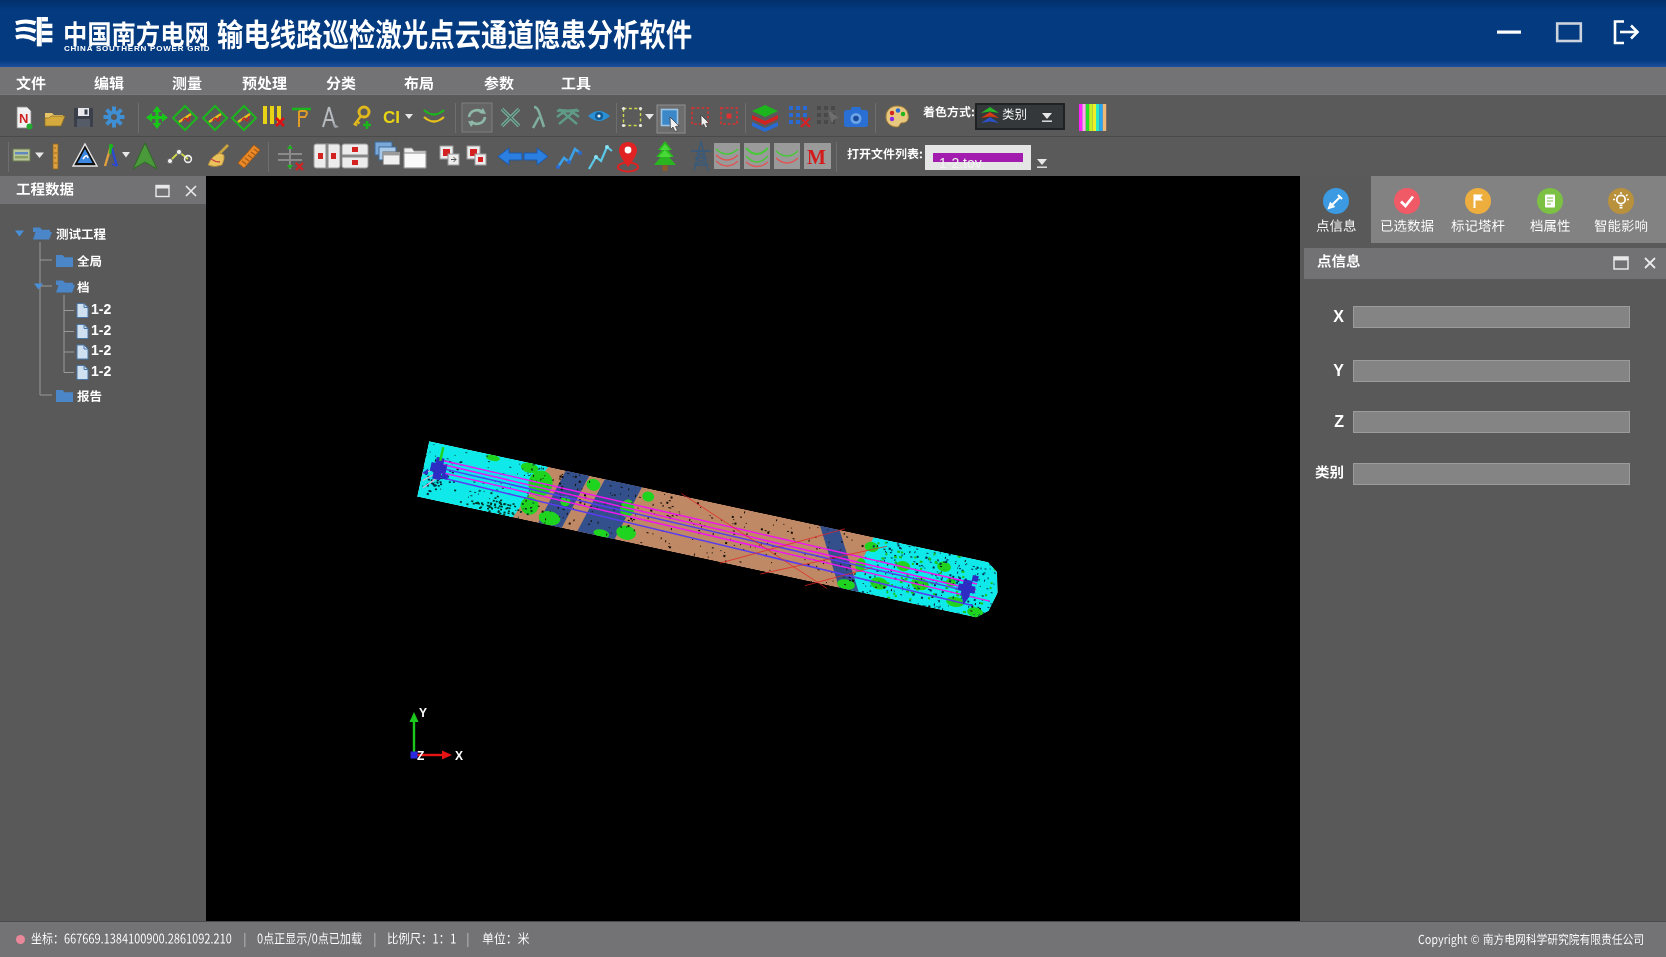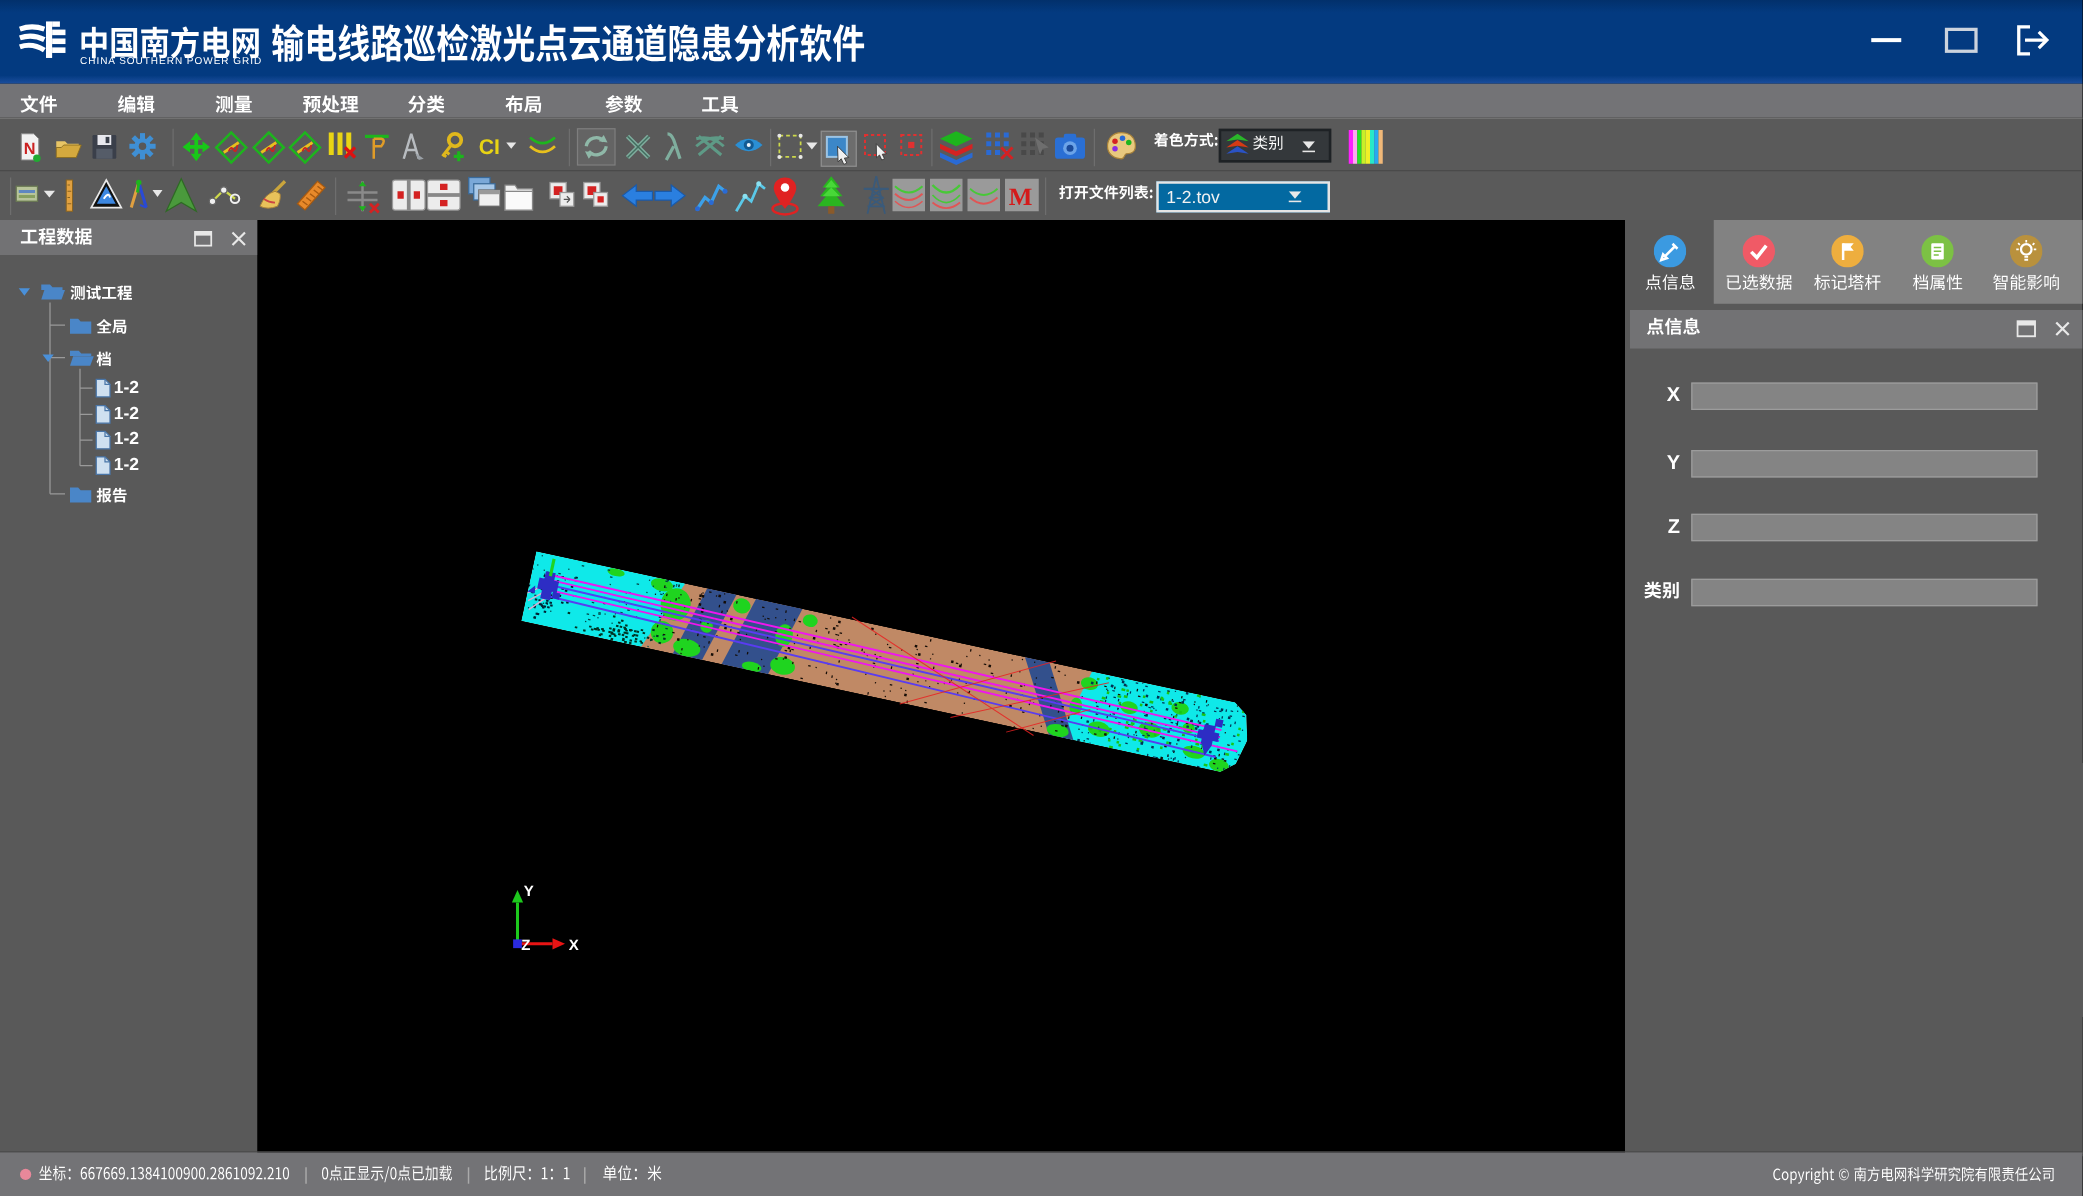--- a/index.html
+++ b/index.html
@@ -18,21 +18,21 @@
 <rect x="24.5" y="0" width="5.5" height="33" fill="#fff"></rect>
 <rect x="30" y="7.5" width="12" height="5" fill="#fff"></rect>
 <rect x="30" y="15.5" width="12" height="5" fill="#fff"></rect>
 <rect x="30" y="23.5" width="12" height="5" fill="#fff"></rect>
 <rect x="30" y="0" width="7" height="5" fill="#fff"></rect>
 </g>
     </svg>
 <svg class="t" style="left:63px;top:21px" width="147" height="37" viewBox="0 0 147 37">
       <path transform="translate(0,23.2) scale(0.9,1)" fill="#fff" d="M11.7 -22.9V-18.3H2.4V-4.6H5.6V-6H11.7V2.4H15.1V-6H21.3V-4.7H24.7V-18.3H15.1V-22.9ZM5.6 -9.2V-15.1H11.7V-9.2ZM21.3 -9.2H15.1V-15.1H21.3Z M33.4 -6.1V-3.5H47.5V-6.1H45.6L47 -6.9C46.5 -7.6 45.7 -8.6 45 -9.3H46.4V-12.1H41.9V-14.6H47V-17.4H33.7V-14.6H38.9V-12.1H34.4V-9.3H38.9V-6.1ZM42.7 -8.5C43.3 -7.8 44.1 -6.9 44.5 -6.1H41.9V-9.3H44.4ZM29.1 -21.9V2.4H32.3V1.1H48.4V2.4H51.9V-21.9ZM32.3 -1.9V-18.9H48.4V-1.9Z M65.8 -22.8V-20.7H55.5V-17.7H65.8V-15.7H56.5V2.3H59.8V-12.7H65L62.5 -12C63 -11.1 63.6 -9.9 63.8 -9.1H61.5V-6.6H65.9V-4.8H60.9V-2.2H65.9V1.6H68.9V-2.2H74.1V-4.8H68.9V-6.6H73.5V-9.1H71.2C71.7 -9.9 72.3 -10.9 72.8 -11.9L70.1 -12.7C69.7 -11.6 69 -10.1 68.4 -9.2L68.6 -9.1H64.5L66.6 -9.8C66.3 -10.6 65.7 -11.8 65.1 -12.7H75.2V-0.9C75.2 -0.5 75 -0.4 74.5 -0.4C74.1 -0.3 72.4 -0.3 71.1 -0.4C71.5 0.4 72 1.5 72.1 2.3C74.3 2.3 75.9 2.3 77 1.9C78.1 1.4 78.5 0.7 78.5 -0.9V-15.7H69.3V-17.7H79.5V-20.7H69.3V-22.8Z M92.2 -22.1C92.8 -21 93.4 -19.7 93.9 -18.6H82.4V-15.4H89.3C89 -9.7 88.5 -3.6 81.9 -0.1C82.8 0.5 83.8 1.7 84.3 2.5C89.2 -0.3 91.2 -4.5 92.1 -9H100.7C100.3 -4.2 99.8 -1.9 99.1 -1.2C98.7 -0.9 98.4 -0.9 97.8 -0.9C97 -0.9 95.1 -0.9 93.2 -1.1C93.8 -0.2 94.3 1.2 94.4 2.1C96.2 2.2 98 2.2 99 2.1C100.3 2 101.1 1.7 102 0.8C103.1 -0.4 103.7 -3.4 104.1 -10.8C104.2 -11.2 104.2 -12.2 104.2 -12.2H92.6C92.7 -13.3 92.8 -14.4 92.9 -15.4H106.6V-18.6H95.5L97.4 -19.4C97 -20.5 96.1 -22.1 95.4 -23.3Z M119.6 -10.3V-7.8H114.3V-10.3ZM123.1 -10.3H128.4V-7.8H123.1ZM119.6 -13.3H114.3V-15.9H119.6ZM123.1 -13.3V-15.9H128.4V-13.3ZM111 -19V-3H114.3V-4.6H119.6V-3.2C119.6 1 120.6 2.1 124.4 2.1C125.2 2.1 128.7 2.1 129.5 2.1C132.8 2.1 133.8 0.5 134.3 -3.7C133.5 -3.9 132.5 -4.3 131.7 -4.8V-19H123.1V-22.8H119.6V-19ZM131.1 -4.6C130.8 -1.9 130.5 -1.2 129.2 -1.2C128.5 -1.2 125.5 -1.2 124.7 -1.2C123.3 -1.2 123.1 -1.4 123.1 -3.1V-4.6Z M143.6 -9.2C142.8 -6.8 141.8 -4.7 140.3 -3.1V-13.2C141.4 -12 142.5 -10.6 143.6 -9.2ZM137.1 -21.4V2.4H140.3V-2.1C141 -1.7 141.8 -1.1 142.2 -0.8C143.6 -2.3 144.7 -4.3 145.7 -6.5C146.3 -5.7 146.8 -4.9 147.2 -4.3L149.1 -6.5C148.5 -7.5 147.7 -8.6 146.7 -9.8C147.3 -12 147.8 -14.3 148.1 -16.9L145.2 -17.2C145 -15.6 144.8 -14 144.5 -12.5C143.6 -13.5 142.7 -14.5 141.9 -15.4L140.3 -13.7V-18.4H156.7V-1.5C156.7 -1 156.5 -0.8 156 -0.8C155.4 -0.8 153.4 -0.8 151.7 -0.9C152.2 -0.1 152.8 1.5 152.9 2.3C155.5 2.4 157.2 2.3 158.4 1.8C159.6 1.2 160 0.3 160 -1.5V-21.4ZM147.7 -13.5C148.8 -12.2 150 -10.8 151.1 -9.3C150.1 -6.4 148.8 -4 146.9 -2.3C147.6 -1.9 148.9 -1 149.4 -0.5C150.9 -2.1 152.1 -4.1 153 -6.4C153.7 -5.4 154.2 -4.4 154.6 -3.6L156.7 -5.6C156.1 -6.9 155.2 -8.3 154.2 -9.8C154.8 -12 155.2 -14.3 155.5 -16.9L152.6 -17.2C152.5 -15.6 152.2 -14.1 151.9 -12.7C151.2 -13.6 150.4 -14.5 149.6 -15.3Z"></path>
     </svg>
-<div class="abs" style="left:64px;top:44px;width:155px;color:#fff;font-size:8px;font-weight:normal;letter-spacing:0.78px;white-space:nowrap">CHINA SOUTHERN POWER GRID</div>
+<div class="abs" style="left:64px;top:44px;width:155px;color:#fff;font-size:8px;font-weight:bold;letter-spacing:0.78px;white-space:nowrap">CHINA SOUTHERN POWER GRID</div>
 <svg class="t" style="left:217px;top:19px" width="477" height="43" viewBox="0 0 477 43">
       <path transform="translate(0,27.5) scale(0.825,1)" fill="#fff" d="M23.1 -14.2V-2.5H26V-14.2ZM27.2 -15.4V-0.9C27.2 -0.6 27.1 -0.5 26.7 -0.4C26.3 -0.4 24.9 -0.4 23.5 -0.5C23.9 0.4 24.3 1.7 24.4 2.5C26.4 2.5 27.9 2.4 28.9 2C29.9 1.5 30.1 0.6 30.1 -0.9V-15.4ZM21 -27.4C19 -24.5 15.4 -21.9 11.8 -20.3V-23.6H7.6C7.7 -24.7 7.9 -25.7 8 -26.7L4.5 -27.1C4.5 -26 4.3 -24.8 4.2 -23.6H1.1V-20.2H3.6C3.1 -18 2.6 -16.2 2.4 -15.5C1.9 -14 1.5 -13.1 0.9 -12.9C1.3 -12 1.9 -10.5 2 -9.8C2.3 -10.1 3.4 -10.3 4.4 -10.3H6.5V-6.9C4.4 -6.5 2.5 -6.1 1 -5.9L1.8 -2.4L6.5 -3.4V2.8H9.7V-4.2L12.1 -4.7L11.8 -7.9L9.7 -7.5V-10.3H11.7V-13.8H9.7V-18.2H6.5V-13.8H4.8C5.5 -15.7 6.2 -17.9 6.8 -20.2H11.7L10.8 -19.8C11.7 -19 12.7 -17.8 13.2 -16.9L14.8 -17.7V-16.6H27.6V-17.9L29.4 -17C29.8 -18 30.8 -19.1 31.6 -20C28.6 -21.2 25.8 -22.7 23.4 -25.1L24.1 -26ZM17.7 -19.6C19 -20.5 20.3 -21.6 21.4 -22.8C22.6 -21.6 23.8 -20.5 25.1 -19.6ZM19 -12.2V-10.5H15.9V-12.2ZM12.9 -15.1V2.8H15.9V-3.5H19V-0.7C19 -0.4 18.9 -0.3 18.7 -0.3C18.4 -0.3 17.6 -0.3 16.7 -0.3C17.2 0.5 17.5 1.8 17.6 2.7C19.1 2.7 20.2 2.6 21 2.1C21.9 1.6 22 0.7 22 -0.6V-15.1ZM15.9 -7.8H19V-6.2H15.9Z M45.7 -12.2V-9.2H39.5V-12.2ZM49.9 -12.2H56.1V-9.2H49.9ZM45.7 -15.7H39.5V-18.8H45.7ZM49.9 -15.7V-18.8H56.1V-15.7ZM35.6 -22.6V-3.6H39.5V-5.4H45.7V-3.7C45.7 1.2 47 2.5 51.4 2.5C52.4 2.5 56.5 2.5 57.5 2.5C61.4 2.5 62.6 0.6 63.2 -4.4C62.2 -4.6 61 -5.1 60 -5.6V-22.6H49.9V-27H45.7V-22.6ZM59.3 -5.4C59.1 -2.2 58.7 -1.4 57.1 -1.4C56.3 -1.4 52.7 -1.4 51.8 -1.4C50.1 -1.4 49.9 -1.7 49.9 -3.7V-5.4Z M65.5 -2.3 66.3 1.4C69.4 0.3 73.3 -1.1 77 -2.4L76.4 -5.5C72.4 -4.3 68.2 -3 65.5 -2.3ZM86.6 -24.9C87.9 -24 89.7 -22.7 90.6 -21.9L92.9 -24.1C92 -24.9 90.1 -26.1 88.9 -26.9ZM66.4 -13.2C66.9 -13.5 67.6 -13.7 70.5 -14C69.4 -12.5 68.5 -11.4 68 -10.8C67 -9.7 66.2 -9 65.4 -8.8C65.8 -7.8 66.4 -6.1 66.6 -5.4C67.4 -5.9 68.7 -6.3 76.5 -7.8C76.5 -8.5 76.5 -10 76.6 -11L71.6 -10.1C73.8 -12.7 75.9 -15.7 77.6 -18.8L74.5 -20.7C74 -19.6 73.3 -18.4 72.6 -17.3L69.9 -17.1C71.7 -19.6 73.5 -22.6 74.7 -25.4L71.1 -27.1C70 -23.5 67.8 -19.6 67.1 -18.6C66.4 -17.6 65.8 -17 65.2 -16.8C65.6 -15.8 66.2 -14 66.4 -13.2ZM91.6 -11.2C90.6 -9.7 89.4 -8.3 88 -7.1C87.7 -8.3 87.4 -9.7 87.2 -11.2L94.6 -12.6L93.9 -15.9L86.7 -14.6L86.4 -17.6L93.7 -18.8L93.1 -22.1L86.2 -21.1C86.1 -23.1 86.1 -25.2 86.1 -27.3H82.3C82.3 -25.1 82.3 -22.8 82.5 -20.5L77.8 -19.8L78.4 -16.4L82.7 -17L83 -14L77.1 -12.9L77.8 -9.5L83.5 -10.5C83.8 -8.4 84.3 -6.4 84.8 -4.6C82.1 -3 79.1 -1.7 76 -0.8C76.9 0.1 77.8 1.4 78.3 2.4C81.1 1.4 83.7 0.2 86 -1.3C87.3 1.3 88.9 2.8 91 2.8C93.5 2.8 94.6 1.8 95.2 -2.1C94.3 -2.6 93.2 -3.4 92.5 -4.3C92.3 -1.7 92 -0.9 91.4 -0.9C90.6 -0.9 89.8 -1.8 89.2 -3.5C91.4 -5.3 93.3 -7.4 94.8 -9.8Z M101.8 -22.7H106V-18.6H101.8ZM96.8 -2 97.5 1.7C101.2 0.8 106 -0.4 110.5 -1.4L110.1 -4.8L106.4 -4V-8.3H109.9V-9.2C110.4 -8.6 110.8 -7.9 111.1 -7.4L111.8 -7.7V2.8H115.4V1.7H121.4V2.7H125.1V-7.8L125.2 -7.8C125.7 -8.8 126.8 -10.3 127.6 -11C125 -11.8 122.8 -13.1 120.9 -14.6C122.8 -17 124.4 -19.9 125.3 -23.2L122.9 -24.3L122.2 -24.2H117.8C118 -24.9 118.3 -25.6 118.6 -26.3L114.9 -27.2C113.9 -23.7 111.9 -20.3 109.6 -18V-26H98.5V-15.4H103V-3.3L101.4 -2.9V-13.1H98.3V-2.3ZM115.4 -1.6V-5.9H121.4V-1.6ZM120.6 -20.9C120 -19.6 119.2 -18.3 118.3 -17.1C117.4 -18.2 116.6 -19.3 116 -20.4L116.2 -20.9ZM114.5 -9.1C115.9 -9.9 117.2 -10.9 118.5 -12C119.6 -10.9 121 -9.9 122.5 -9.1ZM116 -14.6C114.2 -12.9 112.1 -11.6 109.9 -10.6V-11.6H106.4V-15.4H109.6V-17.4C110.4 -16.8 111.6 -15.8 112.2 -15.2C112.8 -15.9 113.4 -16.6 114 -17.4C114.6 -16.5 115.3 -15.6 116 -14.6Z M129.5 -25.1C131.2 -23.3 133.3 -20.8 134.1 -19.1L137.5 -21.3C136.5 -23 134.3 -25.3 132.5 -27ZM141.1 -26.6C140.4 -23.6 138.8 -19 137.2 -15.4C139.5 -11 141.3 -6.1 142 -2.8L145.9 -4.4C145 -7.2 143.1 -11.6 141.1 -15.4C142.4 -18.6 143.8 -21.8 144.9 -25.7ZM147.5 -26.6C146.6 -23.6 144.8 -19 143.2 -15.4C145.5 -11 147.6 -6.2 148.5 -2.9L152.3 -4.4C151.3 -7.3 149.2 -11.7 147 -15.4C148.5 -18.6 150 -21.7 151.2 -25.7ZM153.9 -26.6C153 -23.6 151 -19 149.2 -15.4C151.8 -11 154 -6.1 155 -2.9L158.8 -4.4C157.8 -7.3 155.5 -11.7 153.2 -15.4C154.7 -18.6 156.4 -21.7 157.7 -25.7ZM136.5 -15.6H129.1V-12H132.6V-4.4C131.3 -3.7 129.8 -2.5 128.4 -1L131.1 2.8C132.3 0.9 133.7 -1.2 134.6 -1.2C135.4 -1.2 136.5 -0.3 138 0.5C140.4 1.9 143.1 2.3 147.2 2.3C150.5 2.3 155.8 2 158 1.9C158.1 0.8 158.7 -1.2 159.2 -2.3C156 -1.8 150.8 -1.5 147.4 -1.5C143.8 -1.5 140.7 -1.7 138.6 -3C137.7 -3.5 137.1 -3.9 136.5 -4.3Z M172.5 -11.1C173.3 -8.7 174 -5.5 174.3 -3.4L177.4 -4.3C177.1 -6.3 176.3 -9.4 175.5 -11.9ZM178.7 -12.1C179.2 -9.7 179.7 -6.5 179.9 -4.4L183 -4.9C182.8 -7 182.2 -10 181.6 -12.4ZM179.5 -27.6C177.5 -23.9 174.3 -20.5 171 -18.1V-21.4H168.5V-27.2H165V-21.4H161.2V-17.9H164.7C164 -14.3 162.5 -10 160.9 -7.7C161.4 -6.7 162.2 -4.9 162.6 -3.8C163.5 -5.2 164.3 -7.2 165 -9.4V2.8H168.5V-12.1C169.1 -10.8 169.6 -9.7 169.9 -8.8L172.1 -11.4C171.6 -12.3 169.3 -15.7 168.5 -16.8V-17.9H170.6L169.5 -17.1C170.1 -16.4 171.3 -14.7 171.7 -14C172.8 -14.7 173.9 -15.6 174.9 -16.5V-14.2H186.3V-16.8C187.4 -15.9 188.5 -15.1 189.6 -14.5C190 -15.5 190.8 -17.2 191.4 -18.2C188.2 -19.7 184.5 -22.6 182.1 -25.2L182.8 -26.3ZM180.2 -22.3C181.7 -20.7 183.6 -18.9 185.4 -17.4H175.8C177.4 -18.9 178.9 -20.6 180.2 -22.3ZM171 -1.8V1.6H190.1V-1.8H185.2C186.8 -4.6 188.4 -8.4 189.7 -11.7L186.4 -12.5C185.4 -9.2 183.7 -4.8 182.1 -1.8Z M203.9 -17.5H208.2V-15.9H203.9ZM203.9 -21.5H208.2V-20H203.9ZM193.6 -24.7C195.2 -23.5 197.2 -21.7 198.1 -20.5L200.4 -22.9C199.5 -24.1 197.4 -25.7 195.8 -26.8ZM192.7 -15.8C194.2 -14.7 196.2 -13.2 197.1 -12.2L199.4 -14.7C198.4 -15.6 196.3 -17.1 194.9 -18ZM193.2 0.6 196.3 2.4C197.5 -0.5 198.9 -4.2 200 -7.5L197.2 -9.3C196.1 -5.8 194.4 -1.8 193.2 0.6ZM203.5 -12.7 204.1 -11.3H199.9V-8.2H202.6V-7.4C202.6 -5.3 202.1 -2 198.4 0.6C199.2 1.2 200.4 2.2 200.9 2.8C203.6 1 204.8 -1.4 205.3 -3.7H207.8C207.7 -1.8 207.6 -1 207.4 -0.7C207.2 -0.4 206.9 -0.4 206.6 -0.4C206.2 -0.4 205.5 -0.4 204.6 -0.5C205.1 0.3 205.4 1.6 205.4 2.5C206.6 2.5 207.7 2.5 208.4 2.4C209.2 2.3 209.7 2 210.2 1.4C210.8 0.7 211.1 -1.3 211.2 -5.5C211.3 -6 211.3 -6.7 211.3 -6.7H205.7V-7.3V-8.2H212V-11.3H207.8C207.5 -12 207.2 -12.6 206.8 -13.2H211C211.6 -12.5 212.4 -11.6 212.8 -11.2C213.1 -11.6 213.3 -12.1 213.6 -12.6C214.1 -10.1 214.7 -7.6 215.7 -5.1C214.5 -2.8 213 -0.9 210.9 0.6C211.6 1.2 212.9 2.3 213.3 2.9C214.9 1.6 216.2 0.1 217.3 -1.6C218.3 0 219.5 1.6 220.9 2.8C221.4 1.9 222.6 0.4 223.3 -0.3C221.5 -1.5 220.2 -3.2 219.1 -5.2C220.5 -8.7 221.3 -13 221.8 -17.9H223V-21.4H216.6C217 -23.1 217.3 -24.9 217.6 -26.6L214.2 -27.2C213.7 -23.1 212.8 -19 211.4 -15.9V-24.2H207.5L208.4 -26.8L204.4 -27.2C204.4 -26.3 204.1 -25.2 203.9 -24.2H200.8V-13.2H206.2ZM218.6 -17.9C218.4 -14.8 218 -12 217.3 -9.4C216.4 -12.1 215.9 -14.8 215.5 -17.3L215.7 -17.9Z M227.9 -24.5C229.3 -22 230.7 -18.7 231.2 -16.6L234.9 -18.1C234.4 -20.2 232.8 -23.4 231.4 -25.8ZM248.6 -26C247.8 -23.5 246.2 -20.2 244.9 -18L248.3 -16.7C249.6 -18.7 251.3 -21.8 252.7 -24.7ZM237.9 -27.2V-15.5H225.6V-11.8H233.4C233 -6.6 232.1 -2.7 224.7 -0.4C225.6 0.3 226.7 1.9 227.1 2.9C235.5 0.1 237 -5.1 237.5 -11.8H242.1V-2.1C242.1 1.6 243 2.8 246.6 2.8C247.3 2.8 249.7 2.8 250.5 2.8C253.6 2.8 254.6 1.2 255 -4.4C254 -4.6 252.3 -5.3 251.5 -5.9C251.4 -1.5 251.2 -0.8 250.1 -0.8C249.5 -0.8 247.6 -0.8 247.2 -0.8C246.1 -0.8 246 -1 246 -2.2V-11.8H254.5V-15.5H241.8V-27.2Z M264.6 -14.2H279.3V-10.1H264.6ZM266.2 -4.1C266.6 -1.9 266.9 1 266.9 2.7L270.8 2.2C270.7 0.5 270.3 -2.3 269.9 -4.4ZM272.8 -4.1C273.7 -2 274.7 0.8 275 2.5L278.8 1.5C278.4 -0.2 277.3 -2.8 276.3 -4.9ZM279.3 -4.3C280.8 -2.1 282.6 0.8 283.3 2.7L287 1.2C286.2 -0.7 284.3 -3.5 282.8 -5.5ZM261 -5.2C260 -2.9 258.5 -0.4 256.9 1L260.5 2.8C262.1 1 263.7 -1.8 264.6 -4.3ZM260.9 -17.8V-6.5H283.2V-17.8H273.8V-20.8H285.3V-24.4H273.8V-27.2H269.9V-17.8Z M293.2 -25.1V-21.1H315.2V-25.1ZM292.3 1.7C294 1.1 296.3 1 312.5 -0.3C313.2 1 313.9 2.1 314.3 3.1L318 0.8C316.4 -2.2 313.4 -6.8 310.7 -10.3L307.2 -8.4C308.1 -7.1 309.2 -5.5 310.2 -4L297.4 -3.2C299.6 -5.8 301.9 -8.9 303.7 -12.1H318.5V-16.1H289.5V-12.1H298.3C296.4 -8.7 294.3 -5.6 293.4 -4.7C292.4 -3.5 291.7 -2.8 290.8 -2.6C291.3 -1.3 292.1 0.9 292.3 1.7Z M321.5 -23.7C323.4 -22.1 325.9 -19.7 327.1 -18.2L329.8 -20.9C328.6 -22.3 326 -24.5 324.1 -26ZM328.8 -14.9H321.1V-11.4H325.1V-3.7C323.7 -3.1 322.2 -1.9 320.8 -0.5L323.1 2.7C324.5 0.8 326 -1.2 327.1 -1.2C327.7 -1.2 328.8 -0.2 330.1 0.6C332.3 1.9 334.9 2.2 338.9 2.2C342.3 2.2 347.7 2 350.2 1.9C350.2 0.9 350.8 -0.8 351.2 -1.8C347.8 -1.3 342.5 -1.1 339 -1.1C335.6 -1.1 332.7 -1.2 330.6 -2.5C329.8 -2.9 329.2 -3.4 328.8 -3.7ZM331.8 -26.2V-23.3H343.3C342.4 -22.6 341.5 -22 340.6 -21.5C339.2 -22.1 337.7 -22.7 336.4 -23.1L334 -21.1C335.4 -20.5 337 -19.8 338.5 -19.1H331.6V-2.6H335.1V-7.4H338.8V-2.7H342.2V-7.4H346V-6C346 -5.6 345.9 -5.5 345.6 -5.5C345.2 -5.5 344.1 -5.4 343.1 -5.5C343.5 -4.7 343.9 -3.4 344.1 -2.5C346 -2.5 347.4 -2.5 348.4 -3C349.4 -3.5 349.7 -4.3 349.7 -5.9V-19.1H345.4L345.5 -19.2L343.8 -20.1C345.9 -21.4 348 -23 349.6 -24.5L347.3 -26.4L346.6 -26.2ZM346 -16.4V-14.7H342.2V-16.4ZM335.1 -12H338.8V-10.2H335.1ZM335.1 -14.7V-16.4H338.8V-14.7ZM346 -12V-10.2H342.2V-12Z M353.4 -24.1C355 -22.4 357.1 -20.1 357.9 -18.6L361 -20.7C360.1 -22.2 358 -24.4 356.4 -26ZM367.7 -11.5H376.4V-9.8H367.7ZM367.7 -7.3H376.4V-5.5H367.7ZM367.7 -15.6H376.4V-13.9H367.7ZM364.1 -18.4V-2.8H380.2V-18.4H372.9L373.8 -20.3H382.5V-23.4H377.3L379.3 -26.2L375.6 -27.2C375.1 -26 374.3 -24.5 373.5 -23.4H368.5L370.1 -24.1C369.7 -25 368.8 -26.4 368 -27.5L364.8 -26.1C365.3 -25.3 366 -24.2 366.4 -23.4H362V-20.3H369.7L369.3 -18.4ZM360.9 -15.7H353.4V-12.2H357.2V-3.4C355.8 -2.8 354.3 -1.6 352.8 -0.3L355.1 3C356.6 1.2 358.2 -0.7 359.3 -0.7C360.1 -0.7 361.2 0.2 362.7 0.9C365.1 2.1 367.9 2.5 371.7 2.5C374.8 2.5 380 2.3 382.1 2.1C382.2 1.1 382.7 -0.6 383.1 -1.6C380 -1.1 375.1 -0.9 371.8 -0.9C368.4 -0.9 365.4 -1.1 363.3 -2.1C362.3 -2.7 361.6 -3.1 360.9 -3.5Z M396 -5.7C395.6 -3.8 394.7 -1.4 393.7 0.1L396.6 1.9C397.6 0.1 398.4 -2.5 399 -4.5ZM400.7 -26.9C399.6 -24.9 397.8 -22.4 395.3 -20.5C395.8 -20.2 396.4 -19.7 396.9 -19.1V-16.5H409.7V-14.8H397.7V-12.1H409.7V-10.4H396.9V-7.5H403.2L401.7 -6.3C403.3 -5 405.3 -3.1 406.3 -2L408.7 -4.2C407.8 -5.1 406.2 -6.4 404.9 -7.5H413.2V-19.3H408.5C409.6 -20.6 410.7 -22 411.5 -23.3L409.2 -24.8L408.7 -24.6H403.2L404.2 -26.3ZM399 -19.3C399.8 -20.1 400.6 -21 401.3 -21.9H406.6C406 -20.9 405.3 -20 404.6 -19.3ZM409.2 -4.9C409.7 -3.9 410.3 -2.7 410.8 -1.6C409.9 -1.8 408.6 -2.3 408.1 -2.8C408 -1 407.8 -0.7 406.9 -0.7C406.3 -0.7 404.3 -0.7 403.9 -0.7C402.8 -0.7 402.6 -0.8 402.6 -1.6V-5.4H399.3V-1.5C399.3 1.4 400 2.4 403.4 2.4C404.1 2.4 406.6 2.4 407.3 2.4C409.6 2.4 410.6 1.7 411 -1.1C411.4 -0.1 411.8 0.8 412 1.6L415.1 0.3C414.5 -1.4 413.3 -4 412.1 -5.9ZM386.3 -25.8V2.9H389.6V-22.4H392.3C391.8 -20.2 391.1 -17.4 390.5 -15.4C392.3 -13.2 392.7 -11.2 392.7 -9.8C392.7 -8.9 392.5 -8.2 392.2 -7.9C391.9 -7.7 391.6 -7.6 391.3 -7.6C390.9 -7.6 390.5 -7.6 389.9 -7.7C390.4 -6.8 390.7 -5.3 390.7 -4.4C391.5 -4.4 392.2 -4.4 392.8 -4.5C393.5 -4.6 394.1 -4.8 394.6 -5.2C395.6 -5.9 396.1 -7.2 396.1 -9.3C396.1 -11.1 395.7 -13.3 393.7 -15.8C394.6 -18.3 395.7 -21.8 396.5 -24.5L394 -26L393.5 -25.8Z M438.8 -5C440.5 -3 442.3 -0.3 443 1.5L446.7 -0.2C445.9 -2 443.9 -4.6 442.2 -6.5ZM420.7 -6C420 -4 418.7 -1.8 417.1 -0.3L420.5 1.7C422 0 423.3 -2.5 424.1 -4.6ZM424.6 -22.3H430.1V-20.4H424.6ZM434.2 -22.3H439.4V-20.4H434.2ZM419.5 -16.3V-8.6H430.1V-7.2L428.5 -5.7H424.5V-1.9C424.5 1.3 425.7 2.4 430 2.4C430.8 2.4 434.6 2.4 435.5 2.4C438.8 2.4 439.8 1.4 440.3 -2.6C439.2 -2.8 437.6 -3.4 436.8 -4C436.7 -1.3 436.4 -0.9 435.1 -0.9C434.1 -0.9 431.1 -0.9 430.4 -0.9C428.8 -0.9 428.5 -1.1 428.5 -2V-5.6C430.6 -4.6 433.1 -3.1 434.2 -1.9L436.6 -4.4C435.7 -5.2 434 -6.2 432.4 -7.1H434.2V-8.6H444.7V-16.3H434.2V-17.7H443.5V-25.1H434.2V-27.2H430.1V-25.1H420.7V-17.7H430.1V-16.3ZM423.5 -13.6H430.1V-11.4H423.5ZM434.2 -13.6H440.4V-11.4H434.2Z M470 -26.8 466.4 -25.4C468.1 -22 470.5 -18.4 472.9 -15.4H455.9C458.3 -18.3 460.5 -21.9 462 -25.6L457.8 -26.8C456 -22 452.8 -17.4 449 -14.8C450 -14.1 451.6 -12.5 452.3 -11.7C453 -12.3 453.6 -12.9 454.2 -13.5V-11.6H459.4C458.7 -7 457 -2.8 449.8 -0.4C450.7 0.4 451.8 2 452.3 2.9C460.5 -0.1 462.6 -5.6 463.5 -11.6H470.1C469.9 -5.1 469.6 -2.3 468.9 -1.6C468.5 -1.3 468.2 -1.2 467.6 -1.2C466.8 -1.2 465.2 -1.2 463.4 -1.4C464.1 -0.3 464.6 1.3 464.6 2.5C466.5 2.6 468.4 2.6 469.5 2.4C470.7 2.3 471.6 1.9 472.4 0.9C473.5 -0.4 473.9 -4.2 474.2 -13.8V-13.9C474.8 -13.2 475.5 -12.6 476 -12C476.7 -13 478.2 -14.5 479.1 -15.3C475.8 -18 472 -22.8 470 -26.8Z M495.2 -23.6V-14.1C495.2 -9.6 495 -3.4 492 0.9C492.9 1.2 494.6 2.2 495.2 2.8C498 -1.4 498.8 -7.9 498.9 -12.8H503.1V2.8H506.9V-12.8H511V-16.4H498.9V-20.9C502.5 -21.6 506.3 -22.6 509.3 -23.8L506 -26.8C503.4 -25.6 499.2 -24.4 495.2 -23.6ZM485.9 -27.2V-20.6H481.5V-17H485.4C484.5 -13.1 482.7 -8.8 480.6 -6.2C481.2 -5.3 482.1 -3.7 482.5 -2.7C483.7 -4.4 484.9 -6.9 485.9 -9.6V2.8H489.5V-10.9C490.3 -9.5 491.1 -8 491.6 -7L493.8 -10C493.2 -10.9 490.7 -14.3 489.5 -15.8V-17H494V-20.6H489.5V-27.2Z M530.2 -27.2C529.6 -22.3 528.4 -17.6 526.3 -14.7C527.1 -14.2 528.7 -13.1 529.3 -12.5C530.6 -14.3 531.6 -16.6 532.4 -19.2H538.9C538.6 -17.2 538.2 -15.2 537.8 -13.8L540.9 -13C541.6 -15.4 542.4 -18.9 543 -22.1L540.5 -22.8L539.9 -22.6H533.2C533.5 -23.9 533.7 -25.3 533.9 -26.7ZM532.6 -16.3V-14.8C532.6 -10.7 532.1 -4.4 525.9 0.3C526.8 0.9 528.1 2.1 528.7 2.9C531.8 0.5 533.6 -2.2 534.7 -5C536 -1.6 538 1.2 540.9 2.8C541.4 1.9 542.6 0.4 543.4 -0.4C539.5 -2.3 537.2 -6.6 536.2 -11.5C536.3 -12.7 536.3 -13.7 536.3 -14.7V-16.3ZM514.7 -9.9C514.9 -10.2 516.2 -10.4 517.3 -10.4H520.4V-7C517.5 -6.6 514.8 -6.2 512.8 -6L513.6 -2.1L520.4 -3.2V2.8H523.8V-3.8L527.5 -4.4L527.3 -7.9L523.8 -7.5V-10.4H526.9L527 -13.9H523.8V-18.3H520.4V-13.9H518.2C519 -15.7 519.8 -17.9 520.6 -20.1H527.3V-23.7H521.8L522.5 -26.4L518.8 -27.1C518.5 -26 518.3 -24.8 518 -23.7H513.3V-20.1H516.9C516.3 -18 515.6 -16.4 515.3 -15.7C514.7 -14.3 514.2 -13.4 513.5 -13.2C513.9 -12.3 514.5 -10.6 514.7 -9.9Z M554.1 -11.7V-7.9H562.8V2.8H566.7V-7.9H574.9V-11.7H566.7V-17.2H573.4V-21H566.7V-26.8H562.8V-21H560.2C560.5 -22.2 560.8 -23.4 561.1 -24.7L557.3 -25.4C556.6 -21.5 555.3 -17.4 553.6 -14.9C554.5 -14.5 556.1 -13.6 556.9 -13.1C557.6 -14.2 558.3 -15.6 558.9 -17.2H562.8V-11.7ZM551.7 -27.1C550.1 -22.5 547.4 -17.9 544.6 -15C545.2 -14.1 546.3 -12 546.7 -11C547.3 -11.7 547.9 -12.5 548.6 -13.3V2.8H552.2V-19C553.4 -21.3 554.5 -23.6 555.4 -25.9Z"></path>
     </svg>
 <svg class="abs" style="left:1490px;top:12px" width="165" height="40" viewBox="0 0 165 40">
 <rect x="7" y="18.5" width="24" height="3.2" fill="#fff"></rect>
 <rect x="67.2" y="11.5" width="23.6" height="17.5" fill="none" stroke="#ccd3dd" stroke-width="2.6"></rect>
 <g fill="none" stroke="#fff" stroke-width="2.6">
 <path d="M134 9.5 L125 9.5 L125 31 L134 31"></path>
 <path d="M130 20 L146 20"></path>
         <path d="M141 13.5 L147.5 20 L141 26.5" fill="none"></path>
@@ -439,21 +439,21 @@
       </g>
 
 <g transform="translate(804,6)">
         <rect width="27" height="26" fill="#9a9a9a"></rect>
         <text x="3" y="21" font-size="20" font-weight="bold" fill="#d41a1a" font-family="Liberation Serif">M</text>
       </g>
 </svg>
 <svg class="t" style="left:847px;top:148px" width="77" height="17" viewBox="0 0 77 17">
       <path transform="translate(0,10.3) scale(1.0,1)" fill="#fff" d="M2.1 -10.2V-7.9H0.5V-6.6H2.1V-4.5L0.4 -4.1L0.8 -2.7L2.1 -3V-0.6C2.1 -0.4 2 -0.4 1.8 -0.4C1.7 -0.4 1.2 -0.4 0.7 -0.4C0.9 0 1.1 0.6 1.1 1C2 1 2.6 0.9 3 0.7C3.4 0.5 3.5 0.1 3.5 -0.6V-3.4L5.1 -3.8L4.9 -5.2L3.5 -4.8V-6.6H4.9V-7.9H3.5V-10.2ZM5.1 -9.3V-7.8H8.1V-0.8C8.1 -0.6 8.1 -0.5 7.8 -0.5C7.6 -0.5 6.7 -0.5 5.9 -0.6C6.1 -0.2 6.4 0.6 6.5 1C7.6 1 8.4 1 9 0.7C9.5 0.5 9.7 0 9.7 -0.8V-7.8H11.6V-9.3Z M19.5 -8.1V-5.2H16.8V-5.5V-8.1ZM12.6 -5.2V-3.8H15.1C14.9 -2.4 14.3 -1 12.5 0C12.9 0.3 13.4 0.8 13.7 1.1C15.8 -0.2 16.5 -2 16.7 -3.8H19.5V1.1H21V-3.8H23.5V-5.2H21V-8.1H23.1V-9.5H12.9V-8.1H15.3V-5.6V-5.2Z M28.9 -9.9C29.2 -9.3 29.5 -8.7 29.6 -8.2H24.5V-6.8H26.4C27.1 -5.1 27.9 -3.6 29 -2.4C27.7 -1.5 26.2 -0.8 24.3 -0.3C24.6 0 25 0.7 25.2 1.1C27.1 0.5 28.7 -0.3 30.1 -1.4C31.3 -0.3 32.9 0.5 34.8 1C35 0.6 35.4 -0 35.7 -0.4C33.9 -0.8 32.4 -1.5 31.2 -2.4C32.2 -3.6 33.1 -5 33.7 -6.8H35.5V-8.2H30.3L31.3 -8.5C31.2 -9 30.8 -9.8 30.5 -10.3ZM30.1 -3.4C29.2 -4.4 28.4 -5.5 27.9 -6.8H32.1C31.6 -5.4 30.9 -4.3 30.1 -3.4Z M39.8 -4.4V-3H43V1.1H44.5V-3H47.6V-4.4H44.5V-6.5H47V-7.9H44.5V-10H43V-7.9H42.1C42.2 -8.3 42.3 -8.8 42.4 -9.3L41 -9.5C40.7 -8.1 40.2 -6.5 39.6 -5.6C39.9 -5.4 40.5 -5.1 40.8 -4.9C41.1 -5.3 41.4 -5.9 41.6 -6.5H43V-4.4ZM38.9 -10.2C38.3 -8.4 37.3 -6.7 36.2 -5.6C36.5 -5.3 36.9 -4.5 37 -4.1C37.2 -4.4 37.5 -4.7 37.7 -5V1.1H39.1V-7.1C39.5 -8 39.9 -8.9 40.3 -9.7Z M55.4 -8.9V-2H56.8V-8.9ZM57.9 -10.1V-0.6C57.9 -0.4 57.8 -0.3 57.6 -0.3C57.4 -0.3 56.7 -0.3 56.1 -0.4C56.3 0 56.5 0.6 56.6 1C57.6 1 58.3 1 58.7 0.8C59.2 0.5 59.3 0.2 59.3 -0.6V-10.1ZM50.1 -3.4C50.5 -3 51.1 -2.5 51.5 -2.1C50.8 -1.2 49.8 -0.5 48.7 -0C49 0.2 49.4 0.8 49.6 1.2C52.3 -0.1 54.1 -2.5 54.6 -6.8L53.7 -7L53.5 -7H51.3C51.4 -7.4 51.5 -7.8 51.6 -8.3H54.9V-9.6H48.6V-8.3H50.2C49.8 -6.6 49.2 -5.1 48.3 -4.2C48.7 -3.9 49.2 -3.4 49.4 -3.2C50 -3.8 50.5 -4.7 50.8 -5.7H53.1C52.9 -4.8 52.6 -4.1 52.3 -3.4C51.9 -3.7 51.3 -4.2 50.9 -4.5Z M62.8 1.1C63.2 0.8 63.7 0.7 67.2 -0.4C67.1 -0.7 67 -1.2 66.9 -1.6L64.3 -0.9V-3C64.9 -3.4 65.4 -3.8 65.9 -4.3C66.8 -1.8 68.3 -0 70.8 0.8C71 0.4 71.4 -0.2 71.7 -0.5C70.6 -0.8 69.7 -1.3 69 -1.9C69.7 -2.3 70.5 -2.8 71.2 -3.3L70 -4.2C69.5 -3.8 68.8 -3.2 68.2 -2.8C67.8 -3.3 67.5 -3.8 67.2 -4.4H71.3V-5.7H66.7V-6.3H70.4V-7.5H66.7V-8.1H70.9V-9.3H66.7V-10.2H65.2V-9.3H61.2V-8.1H65.2V-7.5H61.8V-6.3H65.2V-5.7H60.7V-4.4H64.1C63 -3.6 61.6 -2.9 60.3 -2.5C60.6 -2.2 61 -1.6 61.2 -1.3C61.7 -1.5 62.3 -1.8 62.8 -2V-1.2C62.8 -0.6 62.5 -0.3 62.2 -0.2C62.4 0.1 62.7 0.7 62.8 1.1Z M74 -4.4C74.6 -4.4 75 -4.9 75 -5.5C75 -6.2 74.6 -6.7 74 -6.7C73.3 -6.7 72.9 -6.2 72.9 -5.5C72.9 -4.9 73.3 -4.4 74 -4.4ZM74 0.2C74.6 0.2 75 -0.3 75 -1C75 -1.6 74.6 -2.1 74 -2.1C73.3 -2.1 72.9 -1.6 72.9 -1C72.9 -0.3 73.3 0.2 74 0.2Z"></path>
     </svg>
-<div class="abs" style="left:925px;top:145px;width:139px;height:25px;background:#0369a1;border:2px solid #e5e5e5">
+<div class="abs" style="left:925px;top:145px;width:106px;height:25px;background:#a21caf;border:8px solid #e5e5e5">
 <div class="abs" style="left:6px;top:2px;font-size:14px;color:#f2f2f2">1-2.tov</div>
 <svg class="abs" style="left:103px;top:6px" width="12" height="9" viewBox="0 0 12 9">
         <path d="M1 0 h10 l-5 6 z" fill="#e8e8e8"></path>
         <rect x="1" y="7.5" width="10" height="1.4" fill="#e8e8e8"></rect>
       </svg>
 </div>
 <div class="abs" style="left:0;top:176px;width:206px;height:749px;background:#595959"></div>
 <div class="abs" style="left:0;top:176px;width:206px;height:28px;background:#727274"></div>
 <div class="abs" style="left:206px;top:176px;width:1094px;height:749px;background:#000"></div>
 <div class="abs" style="left:1300px;top:176px;width:366px;height:749px;background:#595959"></div>

